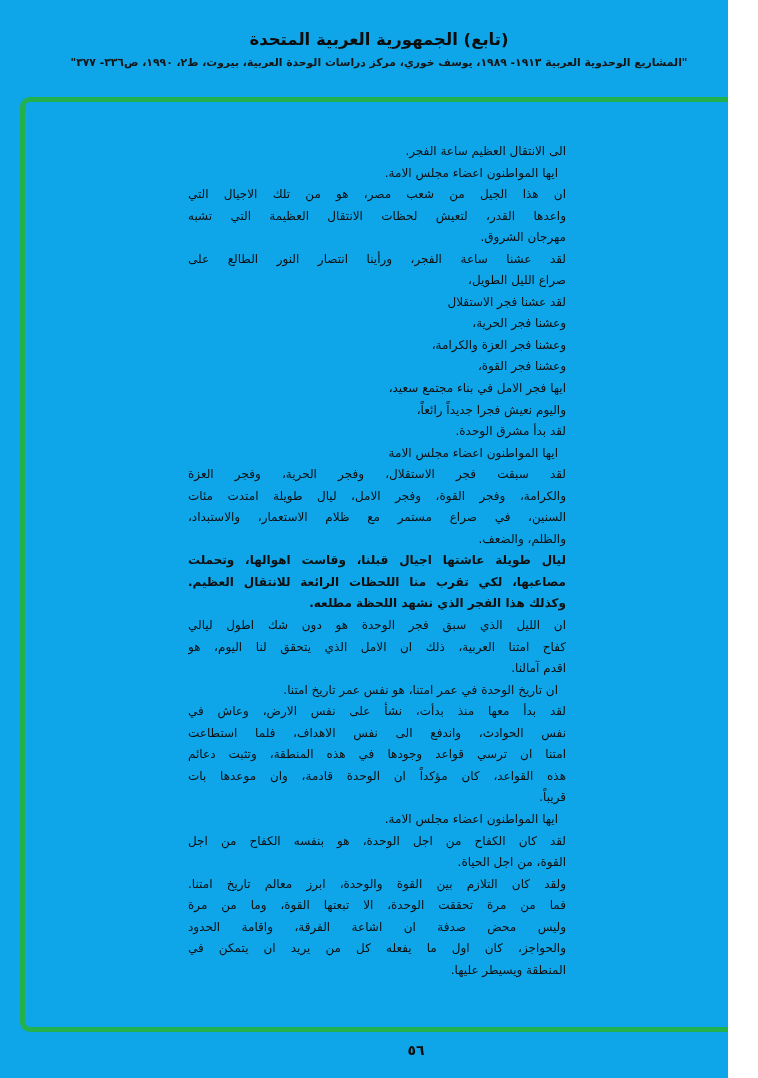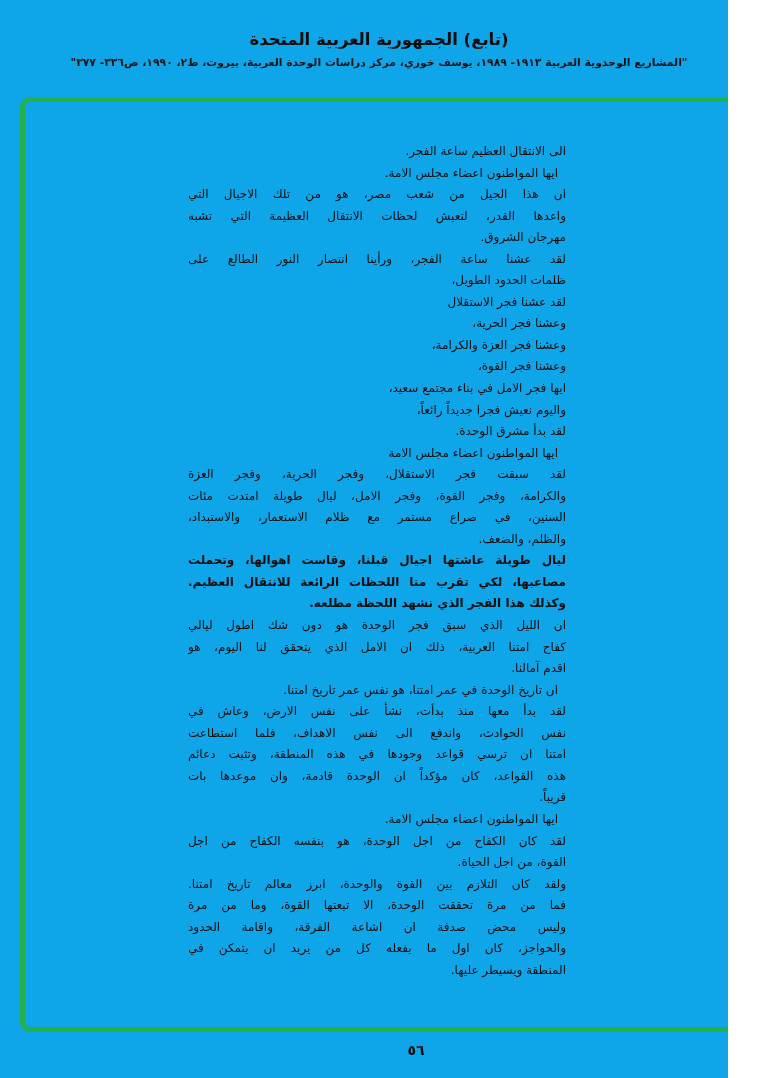--- a/index.html
+++ b/index.html
@@ -100,21 +100,21 @@
 
   <div class="border-box" style="border-color: rgb(34, 177, 76);"></div>
 
   <div class="text-block" style="color: rgb(15, 15, 15);">
       <div class="line">الى الانتقال العظيم ساعة الفجر.</div>
       <div class="line indent">ايها المواطنون اعضاء مجلس الامة.</div>
       <div class="line full">ان هذا الجيل من شعب مصر، هو من تلك الاجيال التي</div>
       <div class="line full">واعدها القدر، لتعيش لحظات الانتقال العظيمة التي تشبه</div>
       <div class="line">مهرجان الشروق.</div>
       <div class="line full">لقد عشنا ساعة الفجر، ورأينا انتصار النور الطالع على</div>
-      <div class="line">ظلمات الحدود الطويل،</div>
+      <div class="line">صراع الليل الطويل،</div>
       <div class="line">لقد عشنا فجر الاستقلال</div>
       <div class="line">وعشنا فجر الحرية،</div>
       <div class="line">وعشنا فجر العزة والكرامة،</div>
       <div class="line">وعشنا فجر القوة،</div>
       <div class="line">ايها فجر الامل في بناء مجتمع سعيد،</div>
       <div class="line">واليوم نعيش فجرا جديداً رائعاً،</div>
       <div class="line">لقد بدأ مشرق الوحدة.</div>
       <div class="line indent">ايها المواطنون اعضاء مجلس الامة</div>
       <div class="line full">لقد سبقت فجر الاستقلال، وفجر الحرية، وفجر العزة</div>
       <div class="line full">والكرامة، وفجر القوة، وفجر الامل، ليال طويلة امتدت مئات</div>

